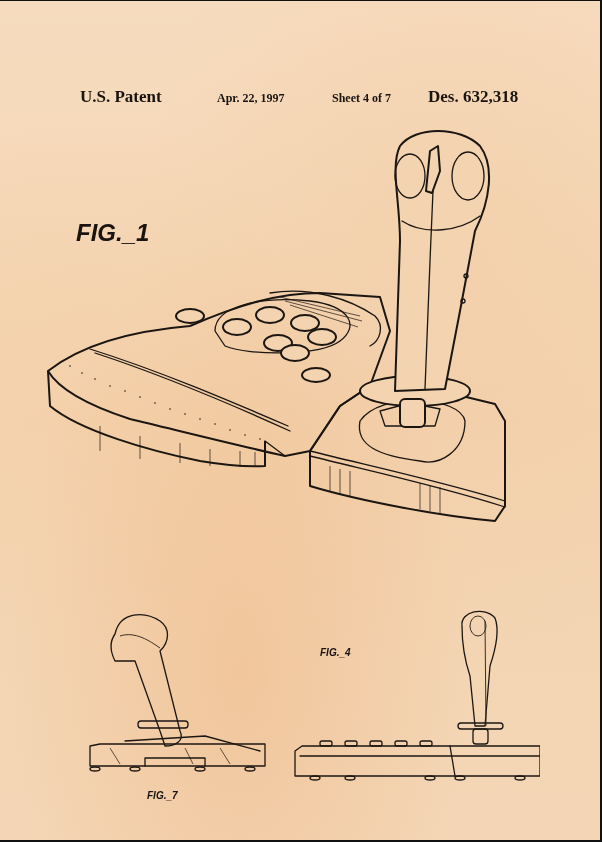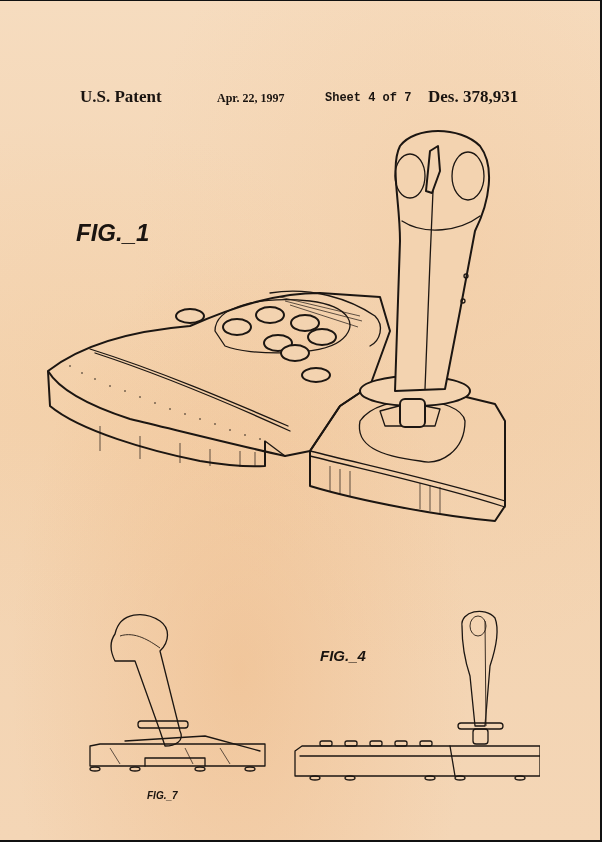--- a/index.html
+++ b/index.html
@@ -24,25 +24,25 @@
   svg .dot { fill: #1c1612; }
   svg .lt { fill: none; stroke: #3a2e24; stroke-width: 1; }
 </style>
 </head>
 <body>
 
 <div class="sheet">
 
   <div class="hdr big" style="left:80px;">U.S. Patent</div>
   <div class="hdr small" style="left:217px;">Apr. 22, 1997</div>
-  <div class="hdr small" style="left:325px;font-family:Liberation Mono, monospace;">Sheet 4 of 7</div>
-  <div class="hdr big" style="left:428px;">Des. 378,931</div>
+  <div class="hdr small" style="left:332px;">Sheet 4 of 7</div>
+  <div class="hdr big" style="left:428px;">Des. 632,318</div>
 
   <div class="fig-label" style="left:76px; top:218px; font-size:24px;">FIG._1</div>
-  <div class="fig-label" style="left:320px; top:646px; font-size:15px;font-style:italic;">FIG._4</div>
+  <div class="fig-label" style="left:320px; top:646px; font-size:10px;font-style:italic;">FIG._4</div>
   <div class="fig-label" style="left:147px; top:789px; font-size:10px;">FIG._7</div>
 
   <svg class="drawing" style="left:40px; top:120px;" width="520" height="450" viewBox="0 0 520 450">
 
     <path class="hv" d="M8,250 C40,225 90,210 150,205 C200,183 240,172 280,172 L340,176 L350,210 L330,265 L300,285 L270,330 L245,335 C200,325 140,310 90,298 C50,285 20,270 8,250 Z"></path>
 
     <path class="hv" d="M8,250 L10,285 C40,310 110,330 160,340 C190,345 210,346 225,345 L225,320"></path>
     <path class="ln" d="M225,320 L245,335"></path>
 
     <g class="th">

